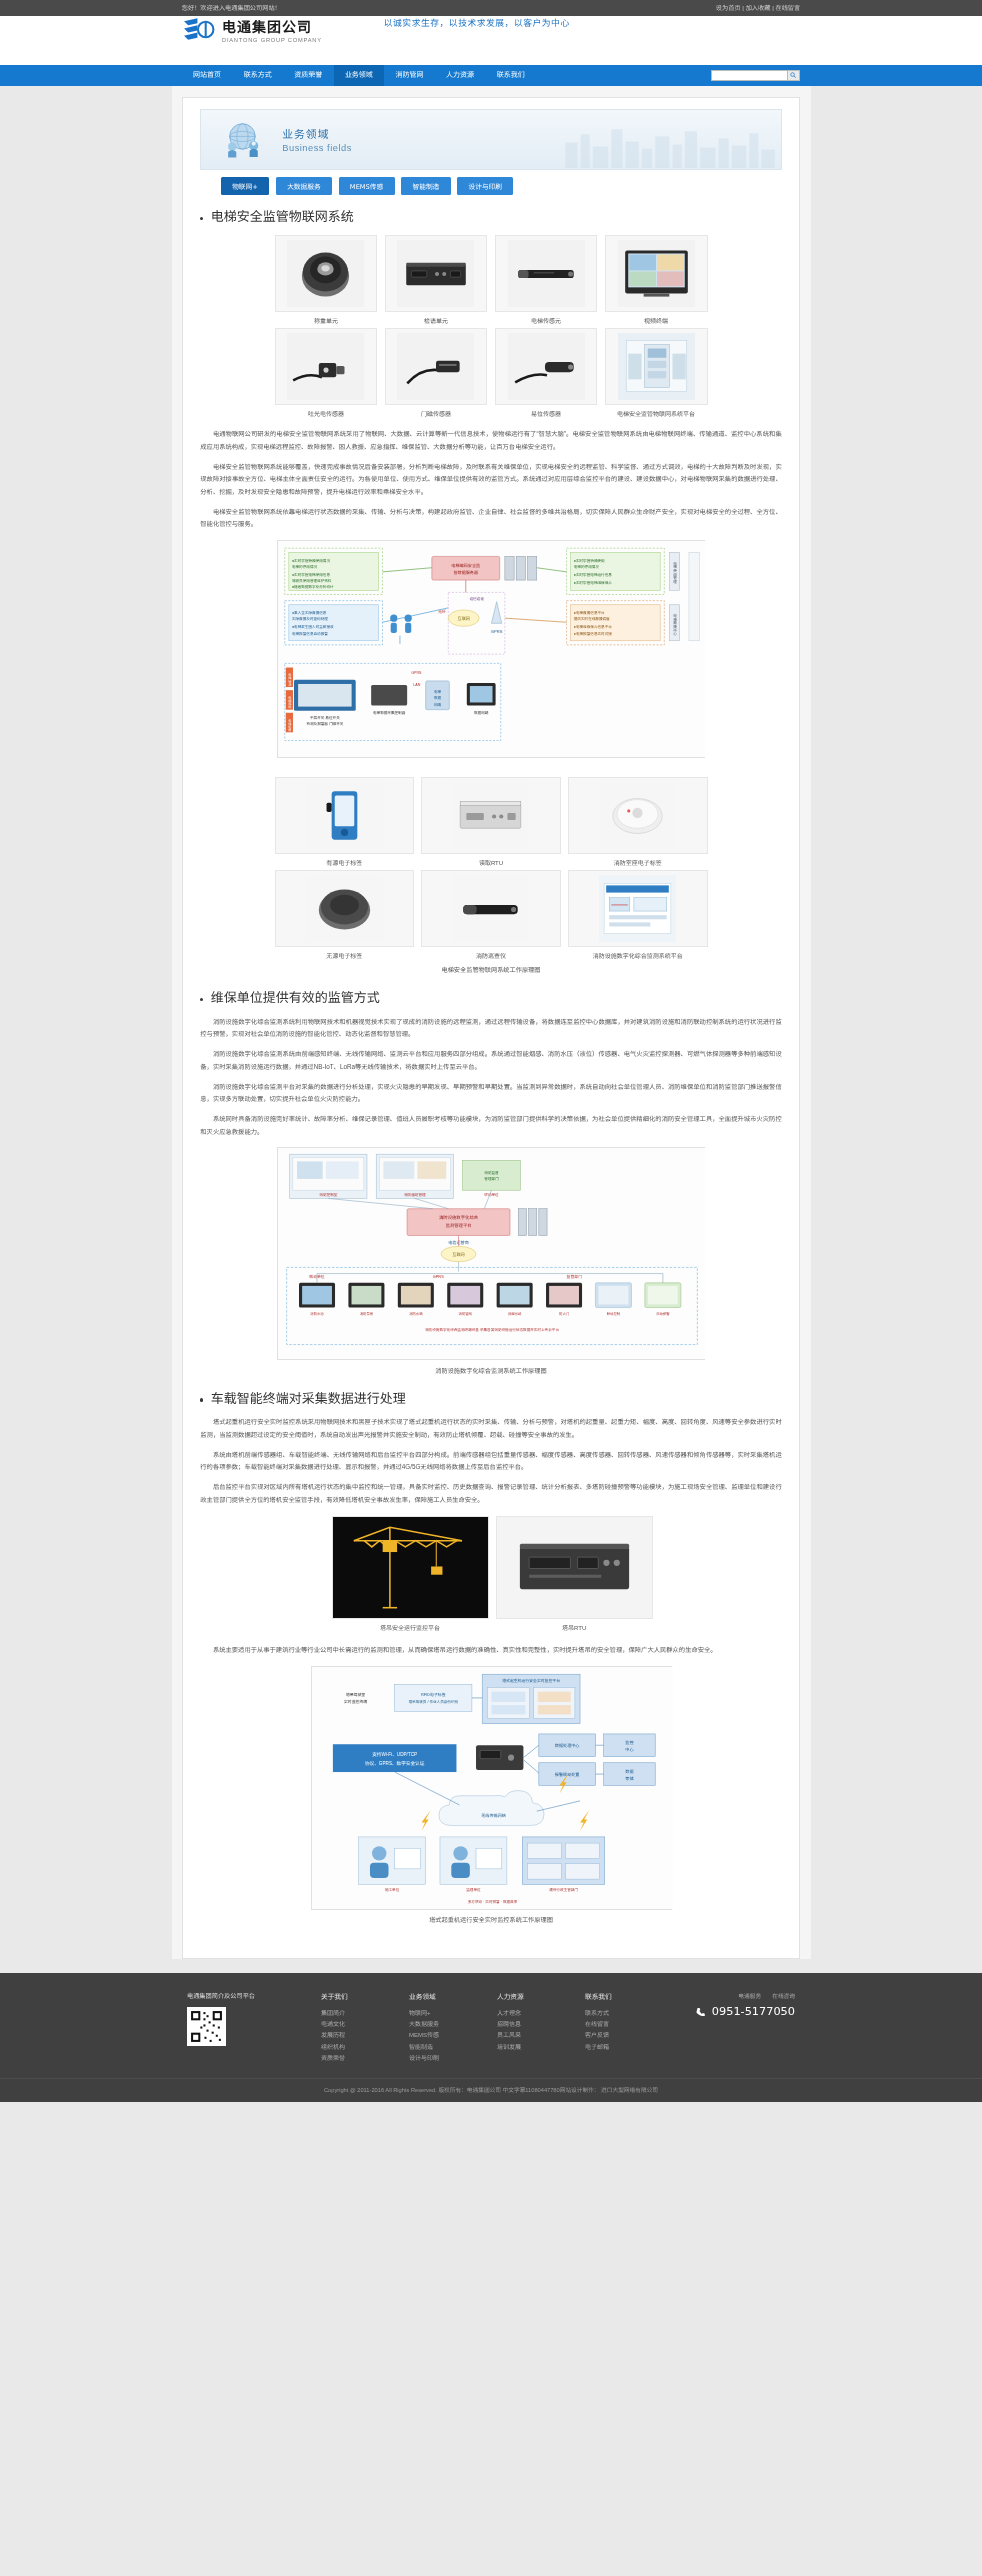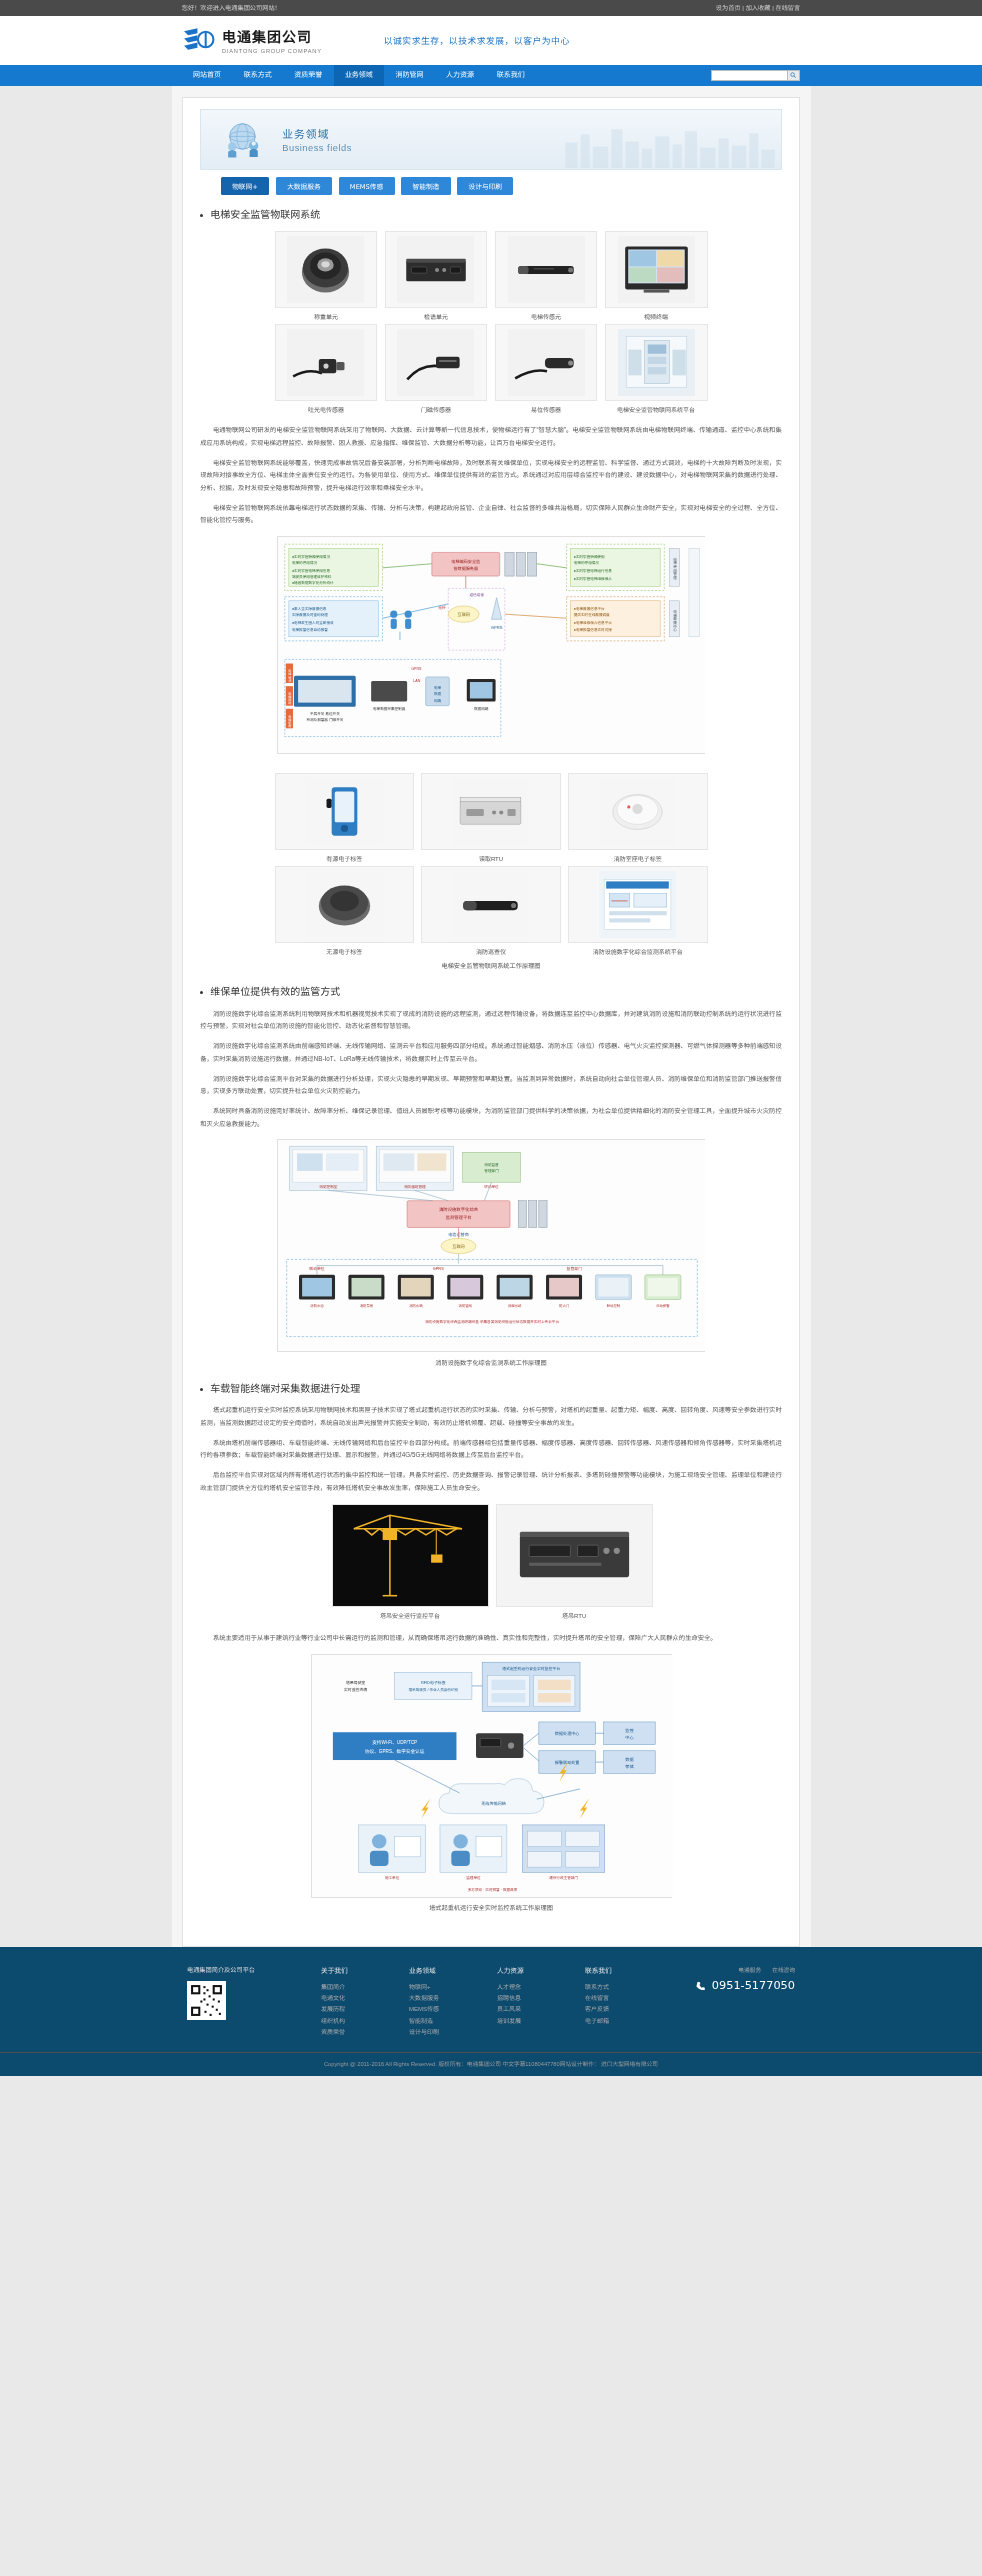--- a/index.html
+++ b/index.html
@@ -29,21 +29,21 @@
   .topbar a { color:#cfcfcf; text-decoration:none; }
 
   
   .header {
     background:#ffffff;
     height:49px;
   }
   .header-inner {
     width:639px; margin:0 auto;
     height:49px;
-    display:flex; align-items:center;
+    display:flex; 
     padding:0 10.3px;
   }
   .logo-mark {
     width:35px; height:30px;
     display:flex; align-items:center; justify-content:center;
     margin-right:5.2px;
   }
   .logo-mark svg { display:block; }
   .logo-text .cn {
     font-size:14px; font-weight:bold; color:#1a1a1a; letter-spacing:1px;
@@ -142,24 +142,24 @@
     font-size:6.7px;
     padding:4.1px 11.3px;
     border-radius:1.5px;
     font-family:"DejaVu Sans", sans-serif;
     cursor:pointer;
   }
   .tab.active { background:#1464ad; }
 
   
   .sec-head {
-    font-size:10px;
+    font-size:13px;
     color:#333;
     margin:7.2px 0 9.3px 0;
-    font-family:Liberation Sans, sans-serif;
+    font-family:Liberation Serif, serif;
   }
   .sec-head .dot {
     display:inline-block; width:3.1px; height:3.1px; background:#333;
     border-radius:50%; margin-right:4.1px; vertical-align:middle;
   }
   p.body {
     font-size:6.3px;
     line-height:2.0;
     color:#555;
     text-align:justify;
@@ -195,23 +195,23 @@
 
   
   .diagram {
     border:0.5px solid #e0e0e0;
     background:#fcfcfc;
     margin:9.3px auto 2.1px auto;
   }
   .diagram svg { display:block; }
 
   .footer {
-    background:#0c4a6e;
+    background:#404040;
     color:#bdbdbd;
-    margin-top:0;
+    margin-top:14px;
     padding:17.5px 0 0 0;
   }
   .footer-inner {
     width:639px; margin:0 auto;
     display:flex; padding:0 15.5px 13.4px 15.5px;
   }
   .f-brand { width:134px; }
   .f-brand .t { font-size:6.2px; color:#dcdcdc; margin-bottom:7.2px; }
   .qr { width:39px; height:39px; background:#fff; padding:2.1px; }
   .f-col { width:88px; }

